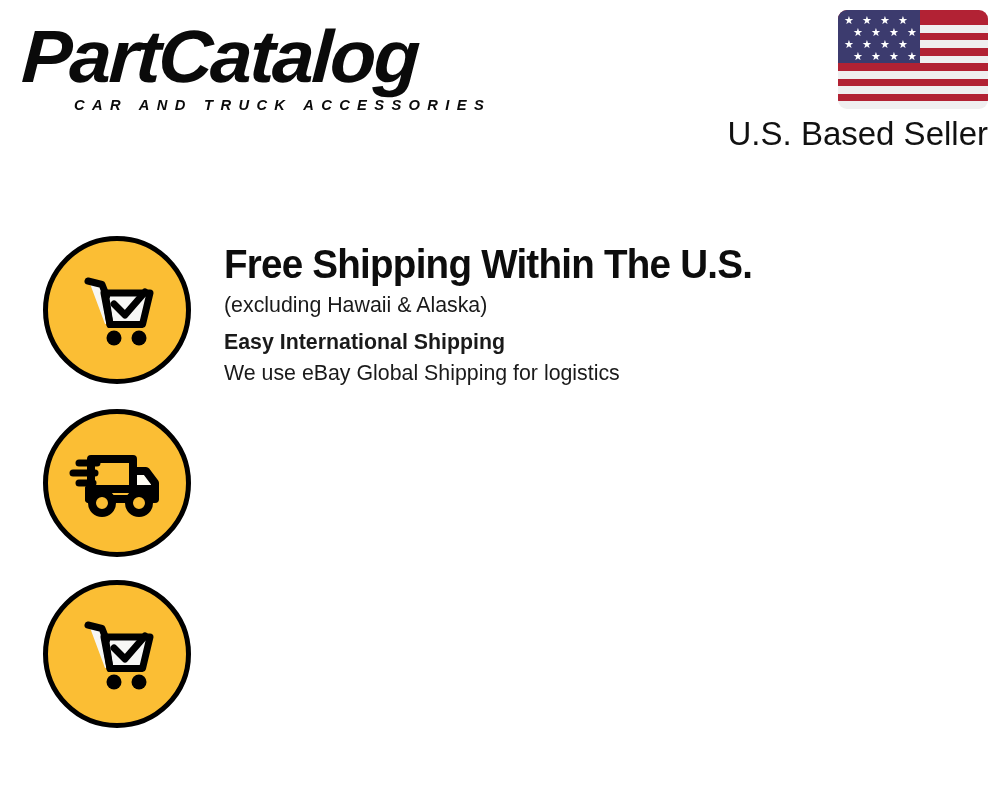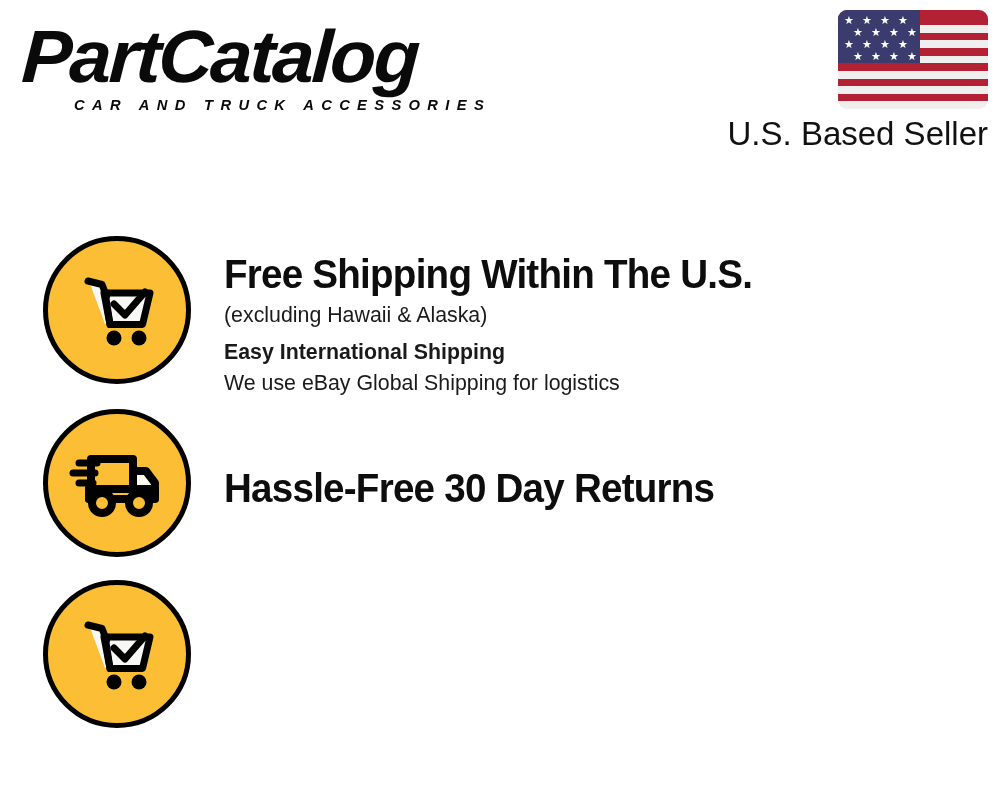--- a/index.html
+++ b/index.html
@@ -140,21 +140,20 @@
     justify-content: center;
   }
   .benefit-badge svg {
     display: block;
   }
 
   .benefit-text {
     flex: 1 1 auto;
     margin-left: 33px;
     padding-top: 4px;
-    margin-top: 10px;
   }
   .benefit-row.centered .benefit-text {
     align-self: center;
     padding-top: 0;
   }
   .benefit-heading {
     font-family: "Liberation Sans", sans-serif;
     font-weight: bold;
     font-size: 41px;
     line-height: 49px;
@@ -253,23 +252,20 @@
         <path d="M22 56 L88 56" stroke="#000" stroke-width="8" stroke-linecap="round"></path>
         <path d="M22 56 L22 66" stroke="#000" stroke-width="8" stroke-linecap="round"></path>
         <path d="M22 66 L88 66" stroke="#000" stroke-width="8" stroke-linecap="round"></path>
         <path d="M12 30 L30 30" stroke="#000" stroke-width="7" stroke-linecap="round"></path>
         <path d="M6 40 L28 40" stroke="#000" stroke-width="7" stroke-linecap="round"></path>
         <path d="M12 50 L26 50" stroke="#000" stroke-width="7" stroke-linecap="round"></path>
         <circle cx="35" cy="70" r="10" fill="#FBBE34" stroke="#000" stroke-width="8"></circle>
         <circle cx="72" cy="70" r="10" fill="#FBBE34" stroke="#000" stroke-width="8"></circle>
       </svg>
     </div>
-    <div class="benefit-text">
-      <div class="benefit-heading">Hassle-Free 30 Day Returns</div>
-    </div>
   </div>
 
   <div class="benefit-row centered" id="benefit-row-2">
     <div class="benefit-badge">
       <svg width="96" height="96" viewBox="0 0 96 96" aria-hidden="true">
         <path d="M20 19 L33 22 L36 32 L82 32 L74 62 L36 62 Z" fill="#F7F7F5"></path>
         <path d="M19 19 L33 22.5 L37.5 34" fill="none" stroke="#000" stroke-width="7" stroke-linecap="round" stroke-linejoin="round"></path>
         <path d="M35 31 L81 31 L73.5 62.5 L41 62.5 Z" fill="none" stroke="#000" stroke-width="7" stroke-linecap="round" stroke-linejoin="round"></path>
         <path d="M41 62.5 L36.5 33" fill="none" stroke="#000" stroke-width="7" stroke-linecap="round" stroke-linejoin="round"></path>
         <path d="M45 42 L56 53 L76 30" fill="none" stroke="#000" stroke-width="7" stroke-linecap="round" stroke-linejoin="round"></path>

